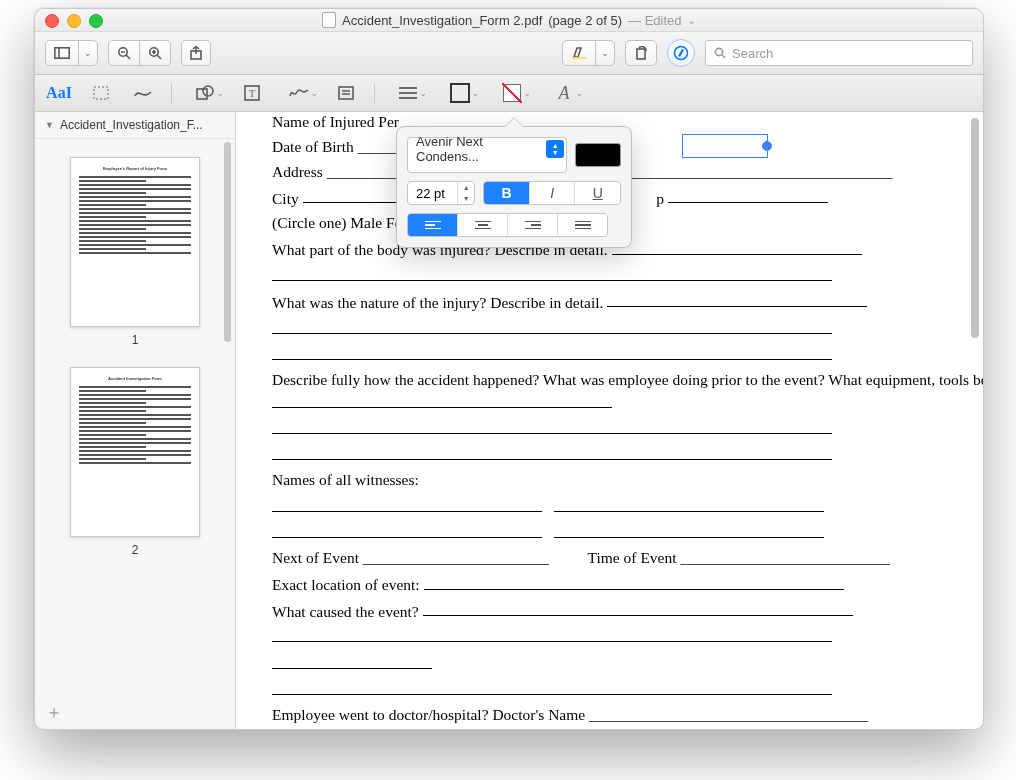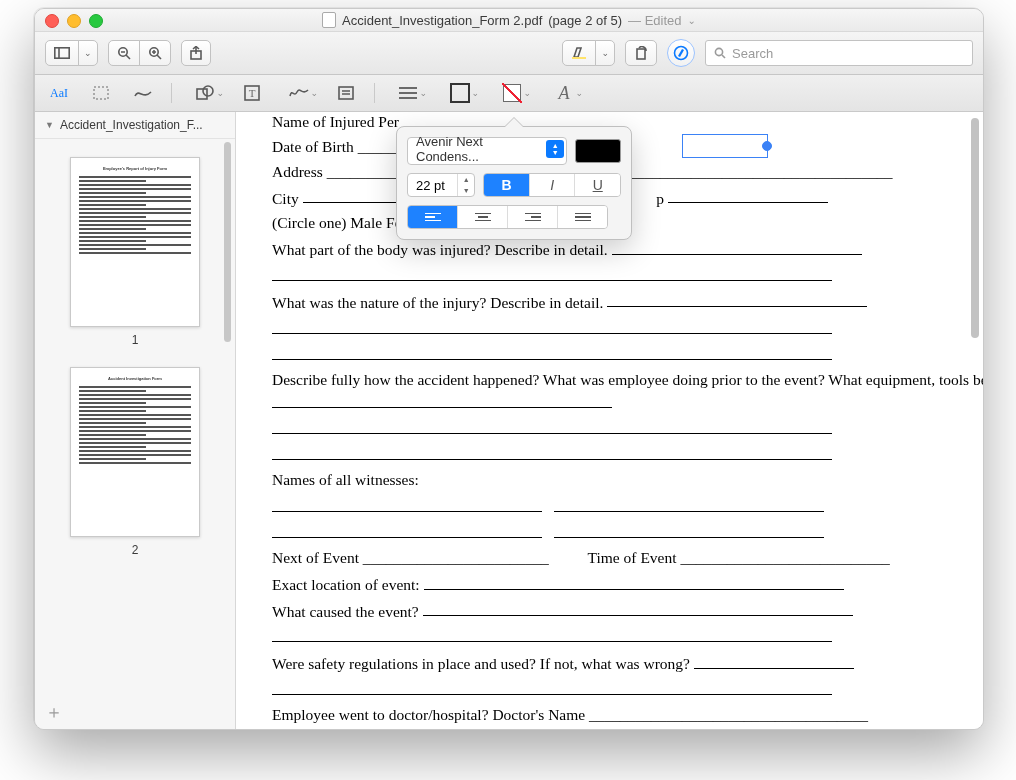--- a/index.html
+++ b/index.html
@@ -34,21 +34,21 @@
   .seg .tbbtn:last-child{border-radius:0 5px 5px 0;}
   .spacer{flex:1;}
   .tbbtn.circle{border-radius:50%;width:26px;height:26px;padding:0;color:#0a7aff;border-color:#9cc3ff;}
   .search{flex:0 0 250px;height:24px;border:1px solid #c2c2c2;border-radius:3px;background:#fff;
           display:flex;align-items:center;padding:0 8px;color:#9a9a9a;font-size:13px;gap:6px;}
   .search .mag{width:12px;height:12px;}
   
   .markupbar{height:36px;background:linear-gradient(#f0f0f0,#e4e4e4);border-bottom:1px solid #c9c9c9;
              display:flex;align-items:center;padding:0 10px;gap:14px;color:#6a6a6a;}
   .mkb{width:28px;height:22px;display:flex;align-items:center;justify-content:center;}
-  .mkb.highlight{color:#0a7aff;font-weight:400;font-family:"Times New Roman",serif;font-size:12px;}
+  .mkb.highlight{color:#0a7aff;font-weight:700;font-family:"Times New Roman",serif;font-size:16px;}
   .mkb.haschev{position:relative;width:38px;}
   .mkb.haschev .ch{position:absolute;right:0;font-size:9px;color:#8c8c8c;}
   .markupbar .divider{width:1px;height:20px;background:#c9c9c9;}
   .mkb .fill{width:16px;height:16px;background:#fff;border:1px solid #6a6a6a;position:relative;}
   .mkb .fill::after{content:"";position:absolute;left:-2px;top:-2px;right:-2px;bottom:-2px;
                     background:linear-gradient(45deg,transparent 46%,#e23 46%,#e23 54%,transparent 54%);}
   .mkb .Aital{font-family:"Times New Roman",serif;font-style:italic;font-size:18px;color:#6a6a6a;}
   
   .body{display:flex;height:calc(100% - 22px - 42px - 36px);}
   .sidebar{width:200px;background:#f6f6f6;border-right:1px solid #d7d7d7;display:flex;flex-direction:column;
@@ -83,21 +83,21 @@
                border-radius:50%;right:-5px;top:50%;transform:translateY(-50%);}
   
   .popover{position:absolute;background:#f4f4f4;border:1px solid #bfbfbf;border-radius:8px;
            box-shadow:0 10px 30px rgba(0,0,0,.2);padding:10px;width:214px;}
   .popover::before{content:"";position:absolute;top:-9px;left:108px;width:0;height:0;
                    border-left:9px solid transparent;border-right:9px solid transparent;
                    border-bottom:9px solid #f4f4f4;filter:drop-shadow(0 -1px 0 #bfbfbf);}
   .popover .row{display:flex;align-items:center;gap:8px;margin-bottom:8px;}
   .popover .row:last-child{margin-bottom:0;}
   .fontbtn{flex:1;height:22px;border:1px solid #c5c5c5;border-radius:4px;background:#fff;display:flex;
-           align-items:center;justify-content:space-between;padding:0 2px 4px 8px;font-size:13px;color:#333;}
+           align-items:center;justify-content:space-between;padding:0 2px 12px 8px;font-size:13px;color:#333;}
   .fontbtn .knob{background:#0a7aff;color:#fff;border-radius:3px;width:18px;height:18px;
                  display:flex;flex-direction:column;align-items:center;justify-content:center;font-size:7px;line-height:7px;}
   .colorwell{width:44px;height:22px;background:#000;border:1px solid #9a9a9a;border-radius:3px;}
   .sizefield{width:60px;height:22px;border:1px solid #c5c5c5;border-radius:4px;background:#fff;
              display:flex;align-items:center;justify-content:space-between;padding:0 0 0 8px;font-size:13px;}
   .stepper{width:16px;height:22px;display:flex;flex-direction:column;border-left:1px solid #dcdcdc;}
   .stepper div{flex:1;display:flex;align-items:center;justify-content:center;font-size:7px;color:#666;}
   .segbtns{display:flex;border:1px solid #c5c5c5;border-radius:4px;overflow:hidden;height:22px;}
   .segbtns .b{width:46px;display:flex;align-items:center;justify-content:center;font-size:14px;
               background:#fff;color:#555;border-right:1px solid #dcdcdc;}
@@ -355,21 +355,21 @@
           <p><span>Describe fully how the accident happened? What was employee doing prior to the event? What equipment, tools being using?</span> <span class="u" style="width:340px;"></span></p>
           <p><span class="u" style="width:560px;"></span></p>
           <p><span class="u" style="width:560px;"></span></p>
           <p><span>Names of all witnesses:</span></p>
           <p><span class="u" style="width:270px;"></span>&nbsp;&nbsp;&nbsp;<span class="u" style="width:270px;"></span></p>
           <p><span class="u" style="width:270px;"></span>&nbsp;&nbsp;&nbsp;<span class="u" style="width:270px;"></span></p>
           <p><span>Next of Event ________________________</span>&nbsp;&nbsp;&nbsp;&nbsp;&nbsp;&nbsp;&nbsp;&nbsp;&nbsp;&nbsp;<span>Time of Event ___________________________</span></p>
           <p><span>Exact location of event:</span> <span class="u" style="width:420px;"></span></p>
           <p><span>What caused the event?</span> <span class="u" style="width:430px;"></span></p>
           <p><span class="u" style="width:560px;"></span></p>
-          <p><span>Were safety regulations in place and used? If not, what was wrong?</span> <span class="u" style="width:160px;"></span></p>
+          <p> <span class="u" style="width:160px;"></span></p>
           <p><span class="u" style="width:560px;"></span></p>
           <p><span>Employee went to doctor/hospital?  Doctor's Name ____________________________________</span></p>
 
         </div>
 
         <div class="popover" style="left:160px;top:14px;">
           <div class="row">
             <div class="fontbtn">
               <span>Avenir Next Condens...</span>
               <span class="knob">

